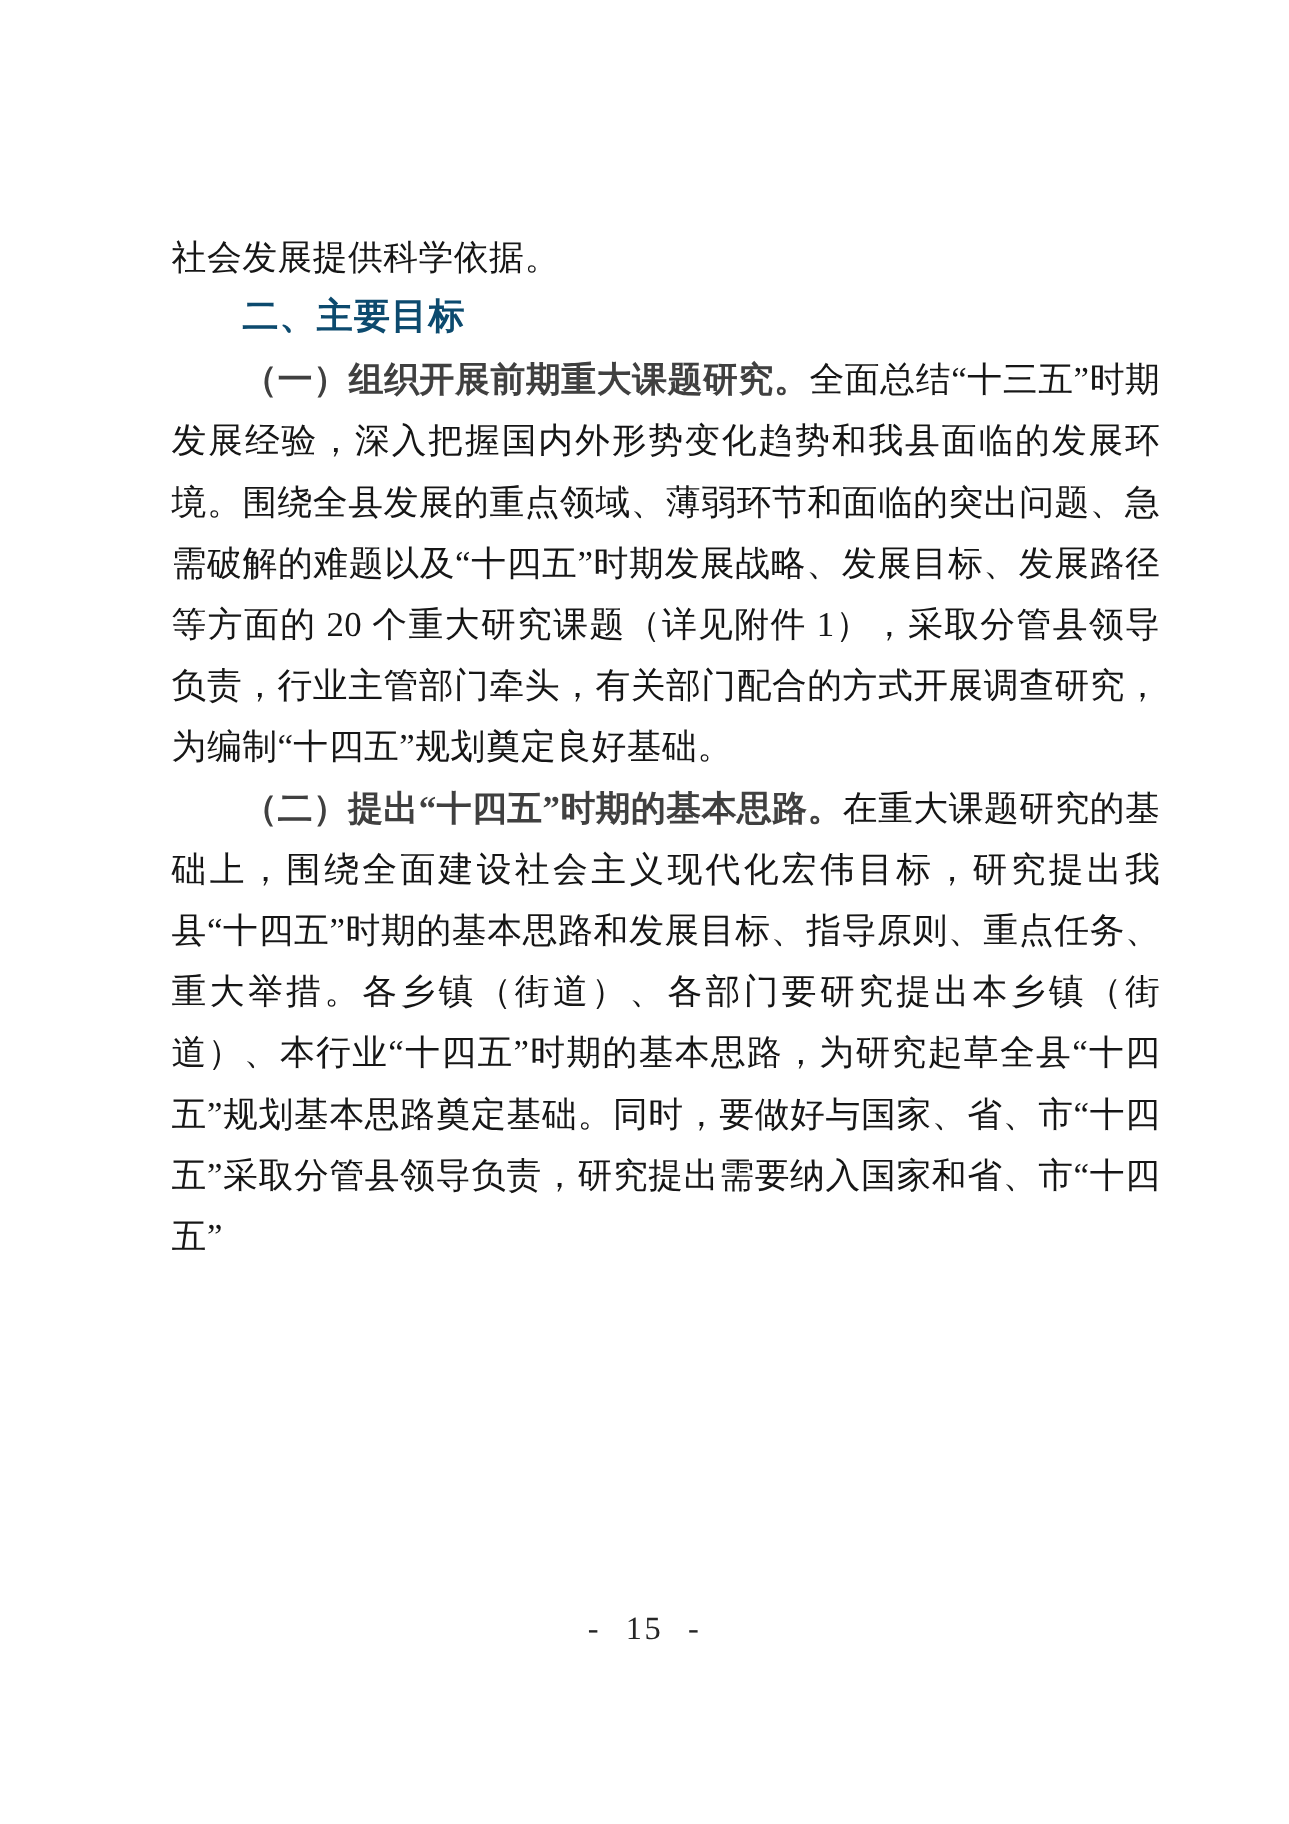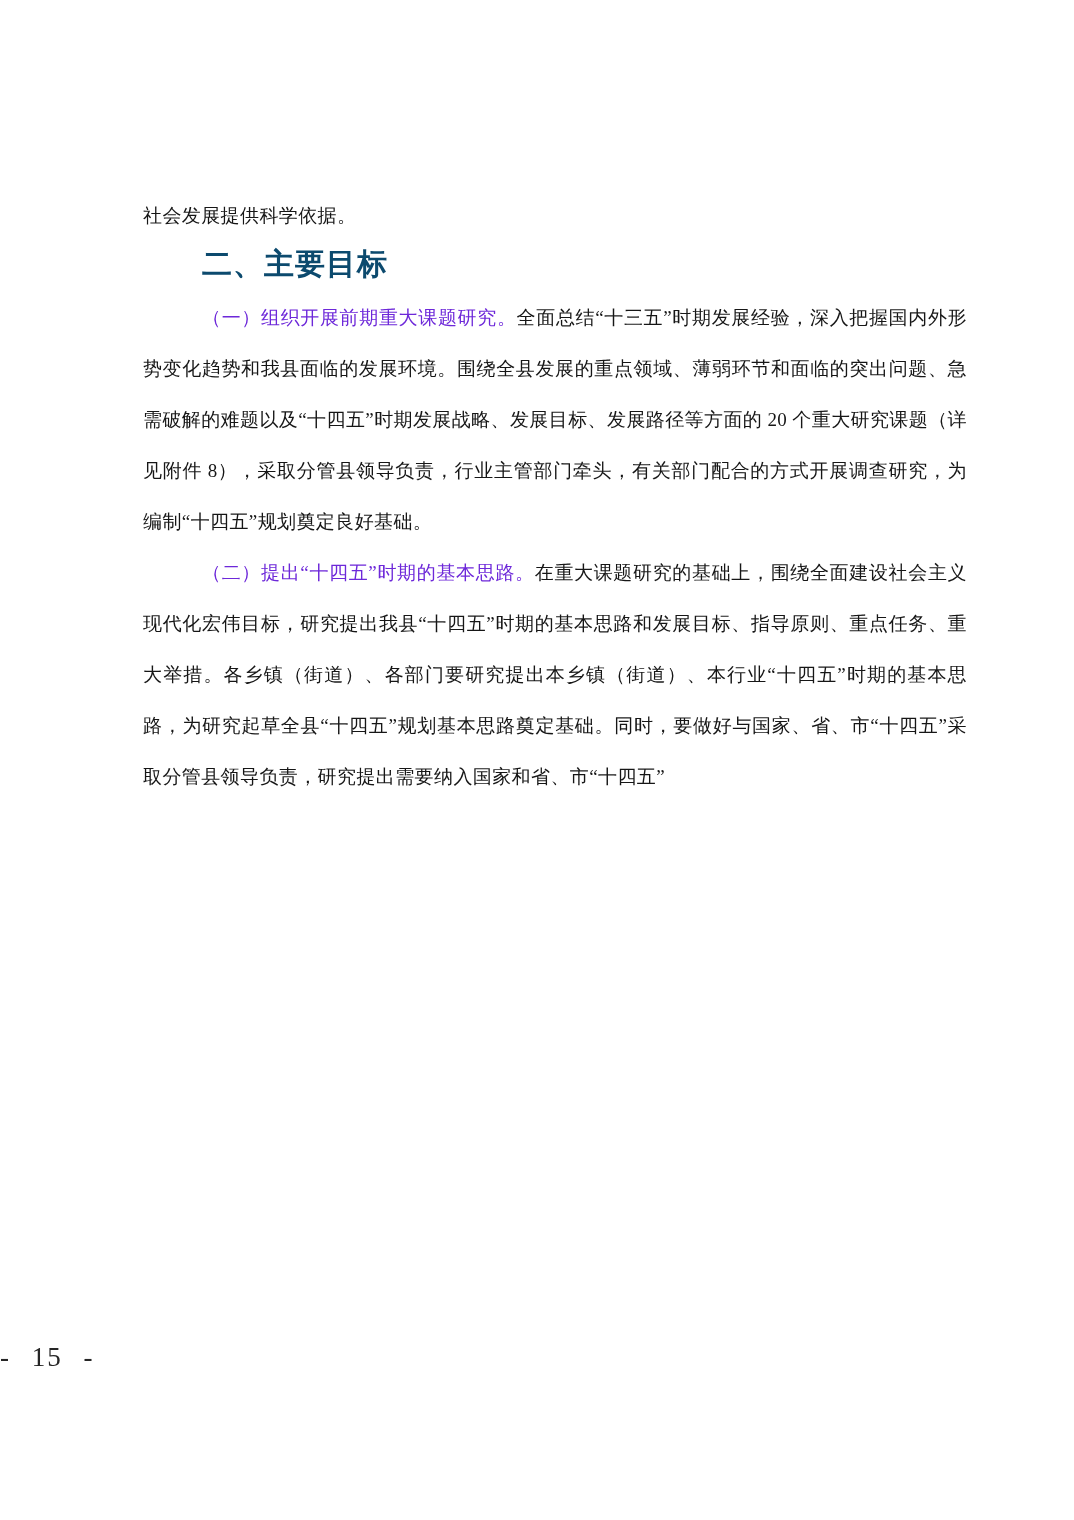--- a/index.html
+++ b/index.html
@@ -12,66 +12,66 @@
     font-family: "Liberation Serif", "DejaVu Serif", serif;
     color: #161616;
   }
   .page-body {
     position: absolute;
     left: 143px;
     top: 190px;
     width: 824px;
   }
   .txt {
-    font-size: 19px;
+    font-size: 29px;
     line-height: 51px;
     letter-spacing: 0.4px;
   }
   p.body-par {
     text-align: justify;
     text-justify: inter-ideograph;
   }
   .indent { text-indent: 59px; }
   .heading {
     font-family: Liberation Mono, monospace;
     font-weight: bold;
     font-size: 30px;
     line-height: 51px;
     text-indent: 59px;
     color: #0c4a6e;
     letter-spacing: 1px;
   }
   .lead {
-    font-weight: normal;
-    color: #6d28d9;
+    font-weight: bold;
+    color: #404040;
     margin-top: 43px;
   }
   .page-footer {
     position: absolute;
     top: 1342px;
     left: 0;
     width: 100%;
-    text-align: left;
+    text-align: center;
     font-size: 27px;
     letter-spacing: 2px;
     word-spacing: 12px;
     color: #262626;
     font-family: "Liberation Serif", "DejaVu Serif", serif;
   }
 </style>
 </head>
 <body>
 
 <div class="page-body">
 
   <p class="txt body-par">社会发展提供科学依据。</p>
 
   <h2 class="txt heading">二、主要目标</h2>
 
 
 
-  <p class="txt body-par indent"><span class="lead">（一）组织开展前期重大课题研究。</span><span>全面总结“十三五”时期发展经验，深入把握国内外形势变化趋势和我县面临的发展环境。围绕全县发展的重点领域、薄弱环节和面临的突出问题、急需破解的难题以及“十四五”时期发展战略、发展目标、发展路径等方面的 20 个重大研究课题（详见附件 8），采取分管县领导负责，行业主管部门牵头，有关部门配合的方式开展调查研究，为编制“十四五”规划奠定良好基础。</span></p>
+  <p class="txt body-par indent"><span class="lead">（一）组织开展前期重大课题研究。</span><span>全面总结“十三五”时期发展经验，深入把握国内外形势变化趋势和我县面临的发展环境。围绕全县发展的重点领域、薄弱环节和面临的突出问题、急需破解的难题以及“十四五”时期发展战略、发展目标、发展路径等方面的 20 个重大研究课题（详见附件 1），采取分管县领导负责，行业主管部门牵头，有关部门配合的方式开展调查研究，为编制“十四五”规划奠定良好基础。</span></p>
 
   <p class="txt body-par indent"><span class="lead">（二）提出“十四五”时期的基本思路。</span><span>在重大课题研究的基础上，围绕全面建设社会主义现代化宏伟目标，研究提出我县“十四五”时期的基本思路和发展目标、指导原则、重点任务、重大举措。各乡镇（街道）、各部门要研究提出本乡镇（街道）、本行业“十四五”时期的基本思路，为研究起草全县“十四五”规划基本思路奠定基础。同时，要做好与国家、省、市“十四五”采取分管县领导负责，研究提出需要纳入国家和省、市“十四五”</span></p>
 
 </div>
 
 <div class="page-footer">- 15 -</div>
 
 </body></html>

